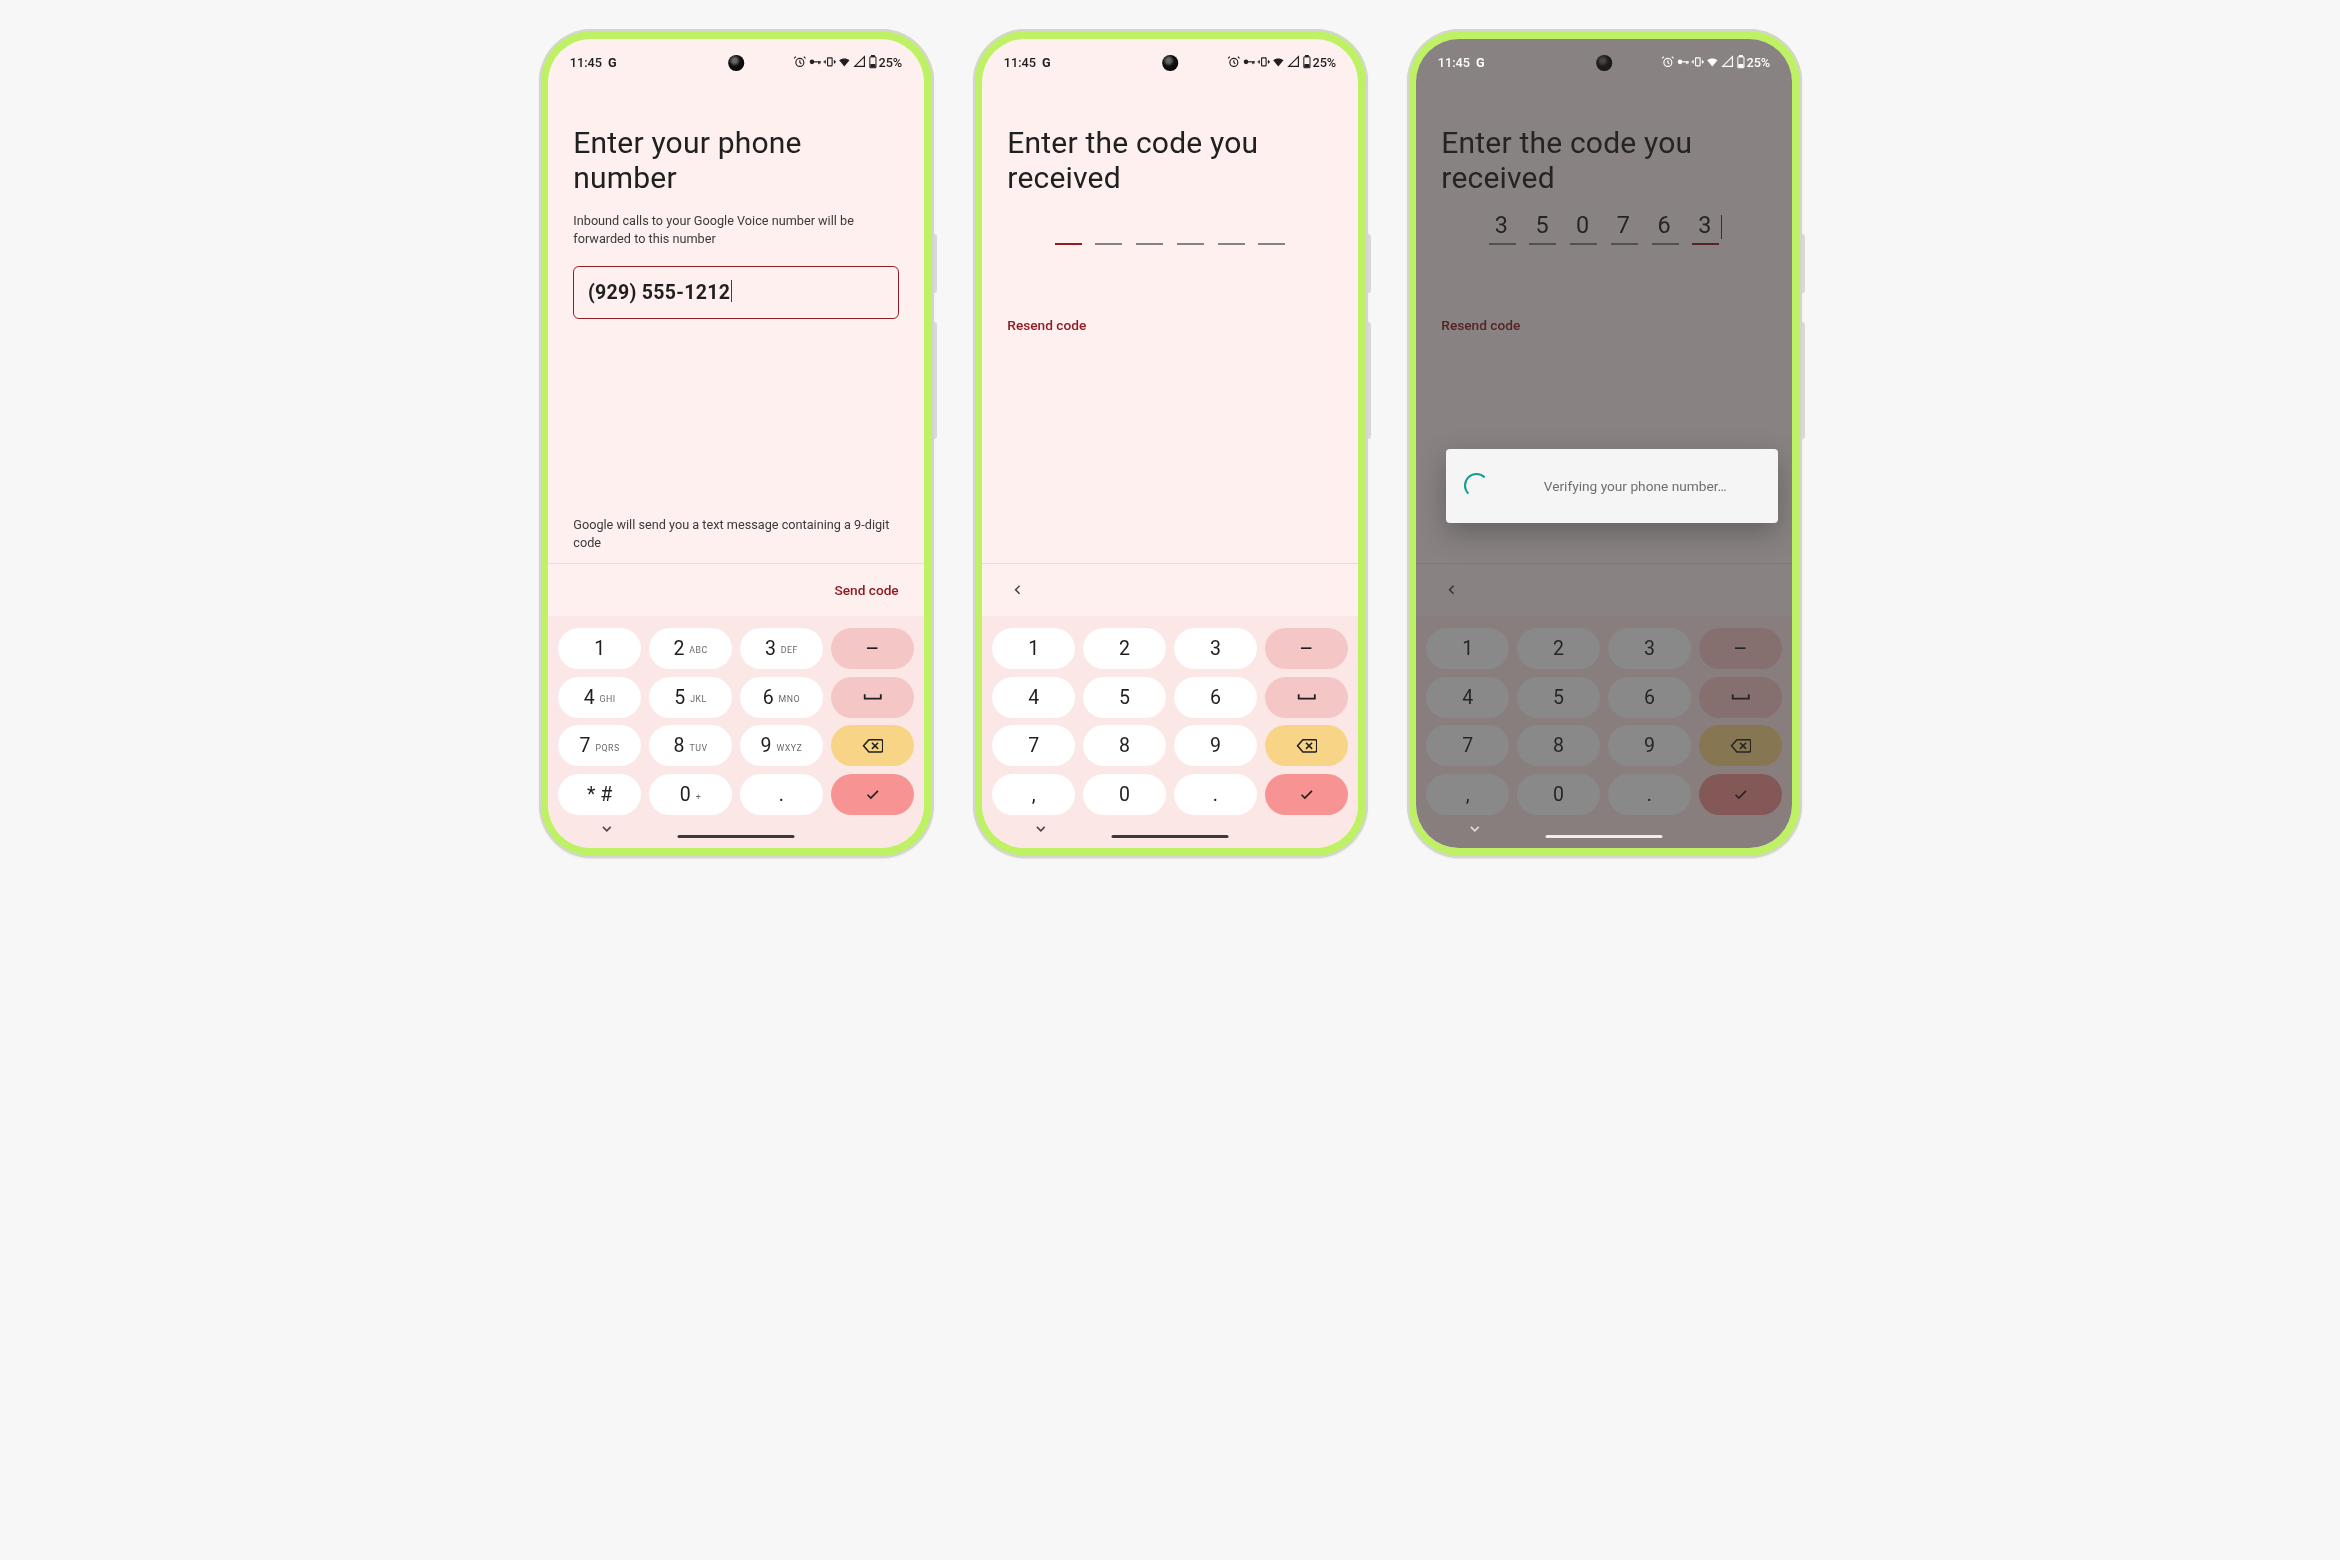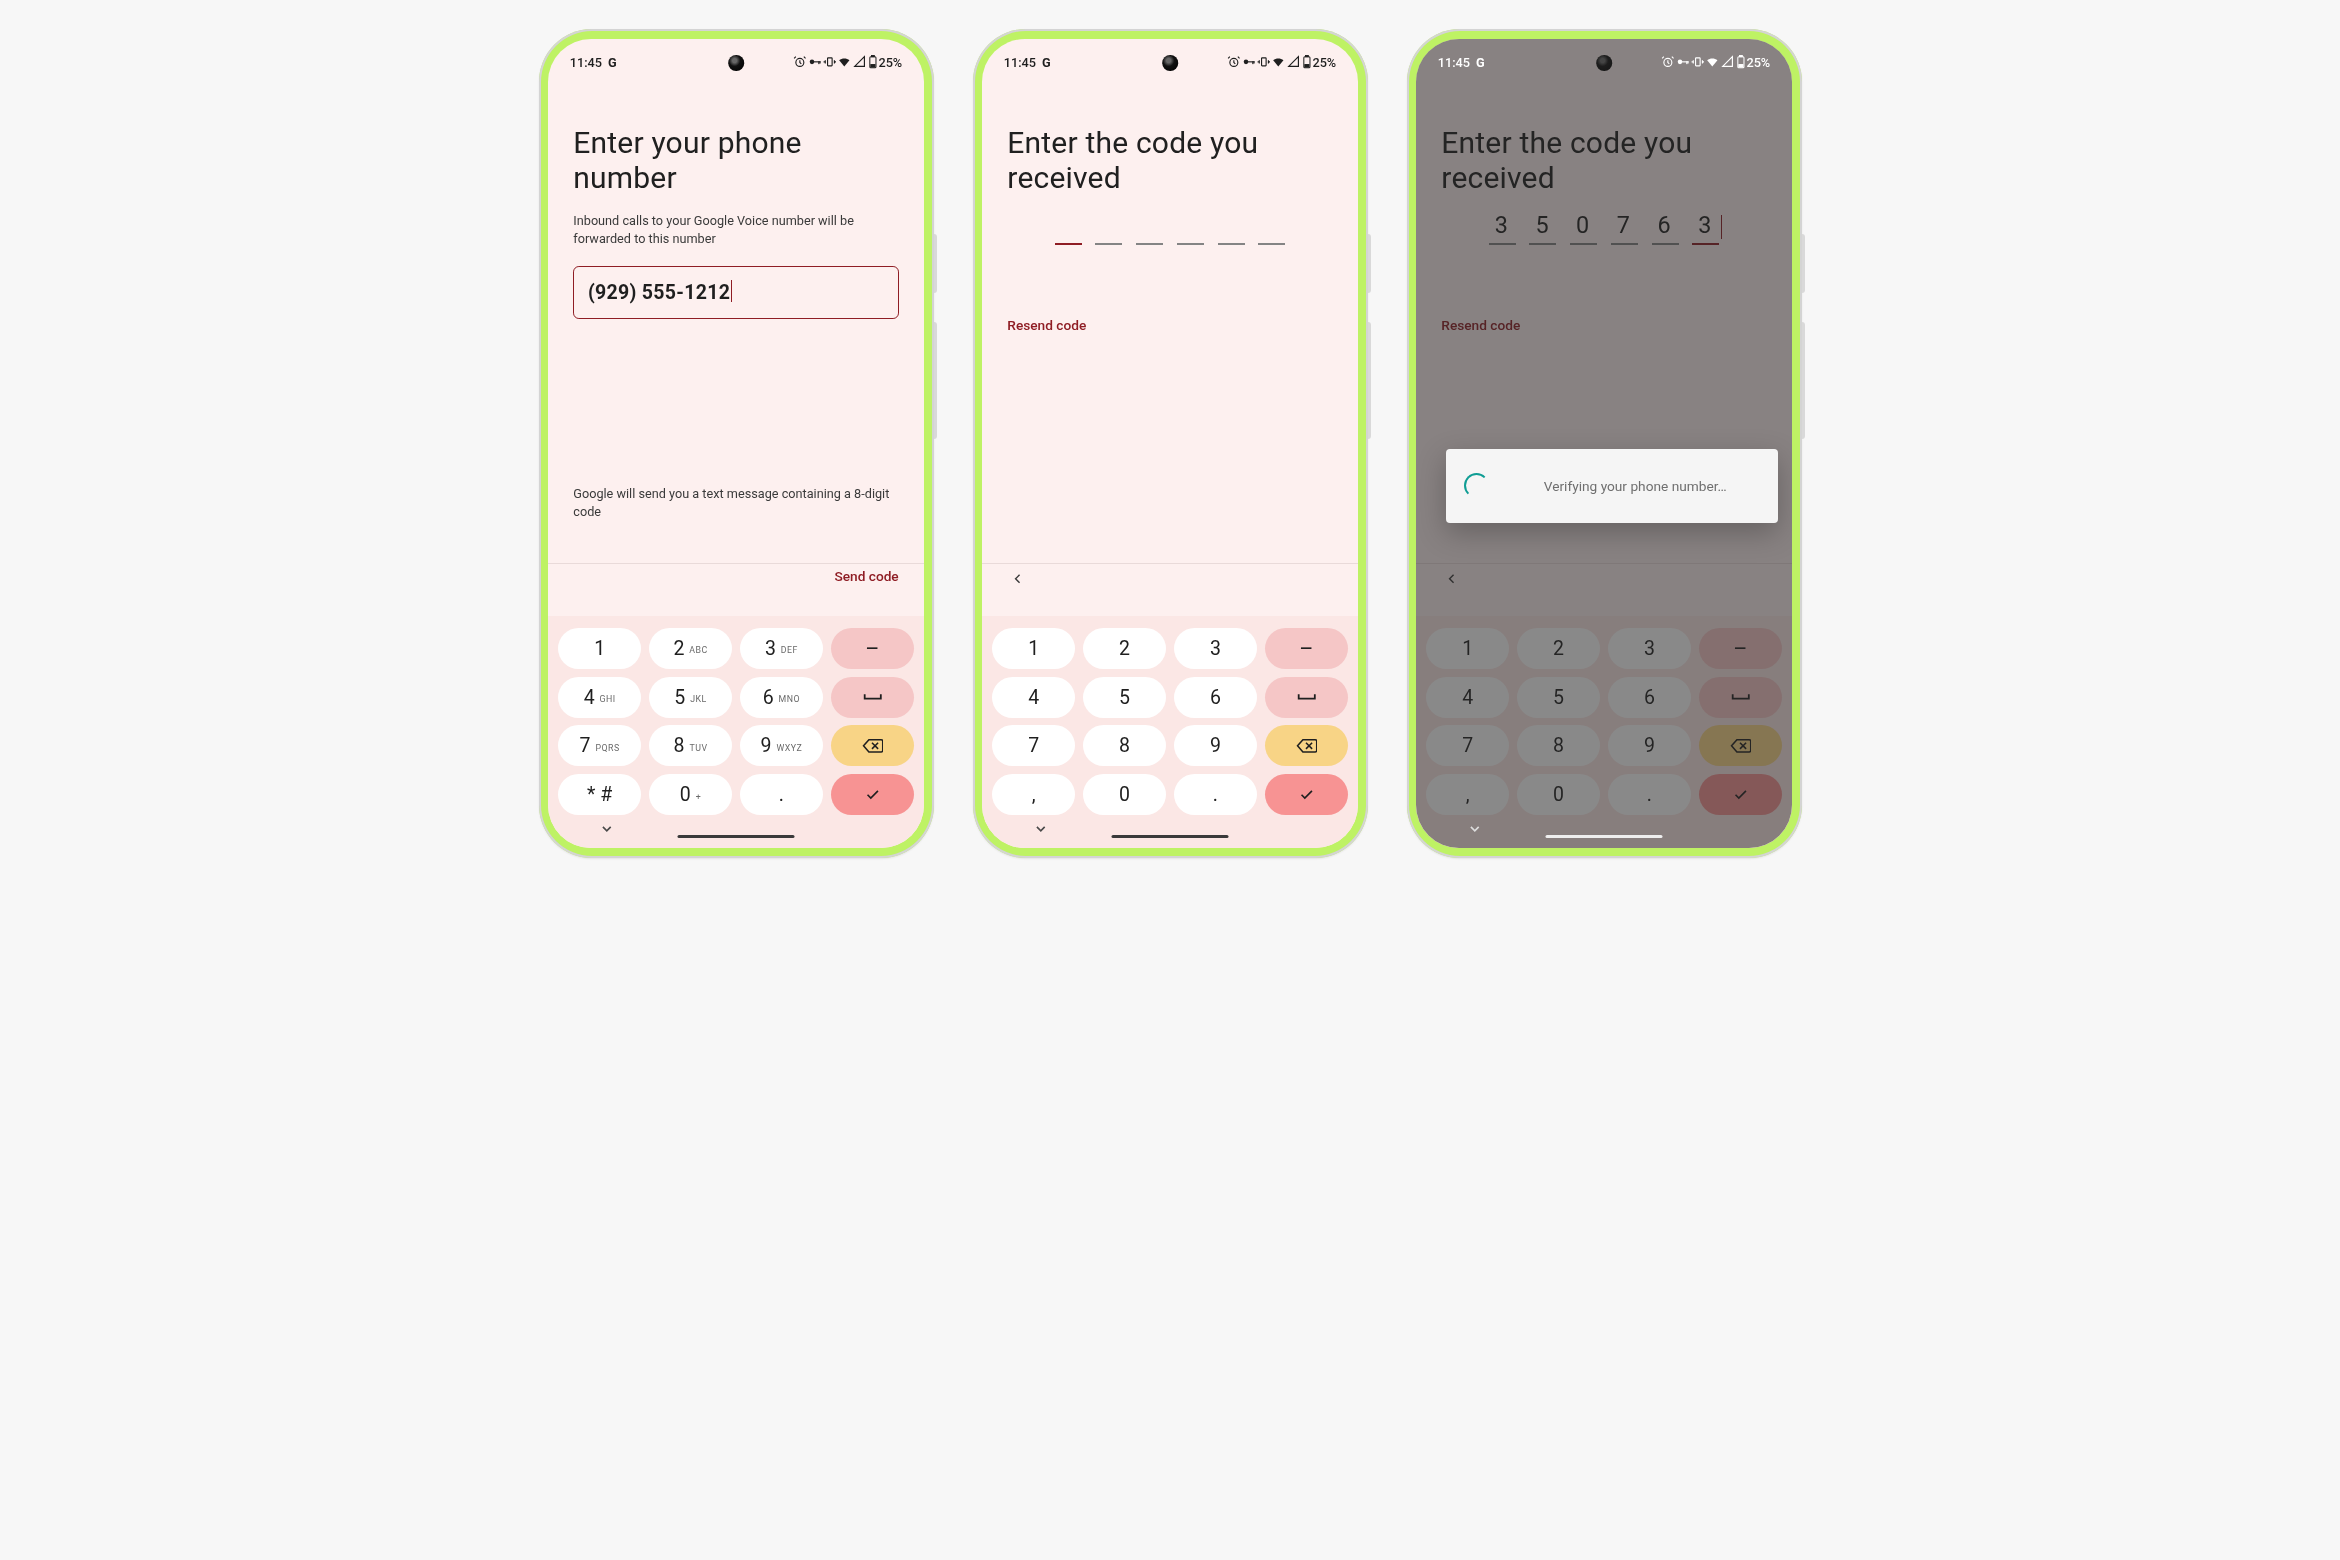--- a/index.html
+++ b/index.html
@@ -152,23 +152,23 @@
     font-size:13.7px;
     font-weight:500;
     color:var(--accent);
   }
 
   
   .action-bar {
     flex:0 0 53px;
     border-top:1px solid var(--divider);
     display:flex;
+    align-items:center;
     justify-content:space-between;
     padding:4px 25px;
-    margin-top:31px;
   }
   .action-bar .spacer { flex:1; }
   .action-btn {
     font-size:13.7px;
     font-weight:500;
     color:var(--accent);
   }
   .back-chevron {
     width:21.5px; height:21.5px;
     display:flex; align-items:center; justify-content:center;
@@ -306,21 +306,21 @@
       </div>
     </div>
 
     <div class="content" style="display:flex;flex-direction:column">
       <h1 class="title">Enter your phone number</h1>
       <div class="subtitle">Inbound calls to your Google Voice number will be forwarded to this number</div>
       <div class="phone-input">
         <span>(929) 555-1212</span><span class="caret"></span>
       </div>
       <div style="flex:1"></div>
-      <div class="info-text">Google will send you a text message containing a 8-digit code</div>
+      <div class="info-text">Google will send you a text message containing a 9-digit code</div>
     </div>
 
     <div class="action-bar">
       <div class="spacer"></div>
       <div class="action-btn">Send code</div>
     </div>
 
     <div class="keypad">
         <div class="key">
           <span>1</span>

